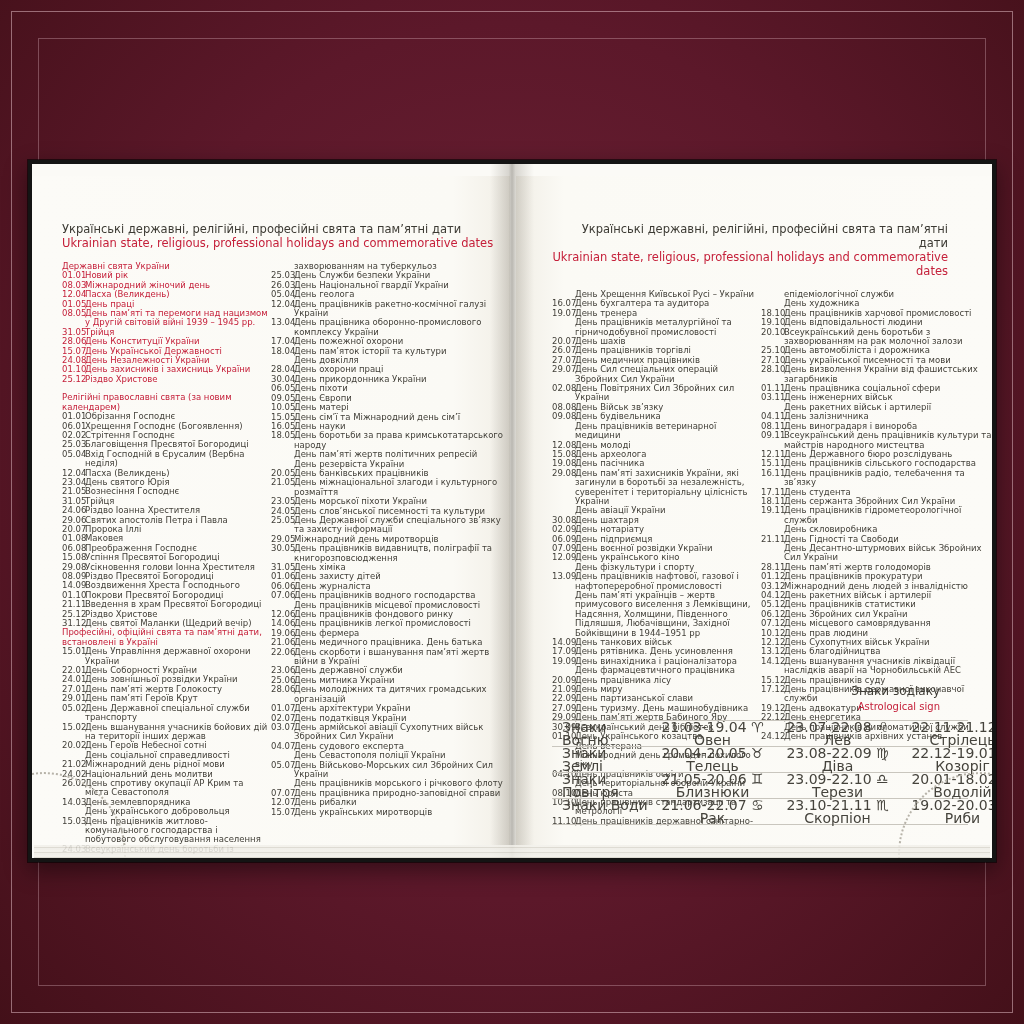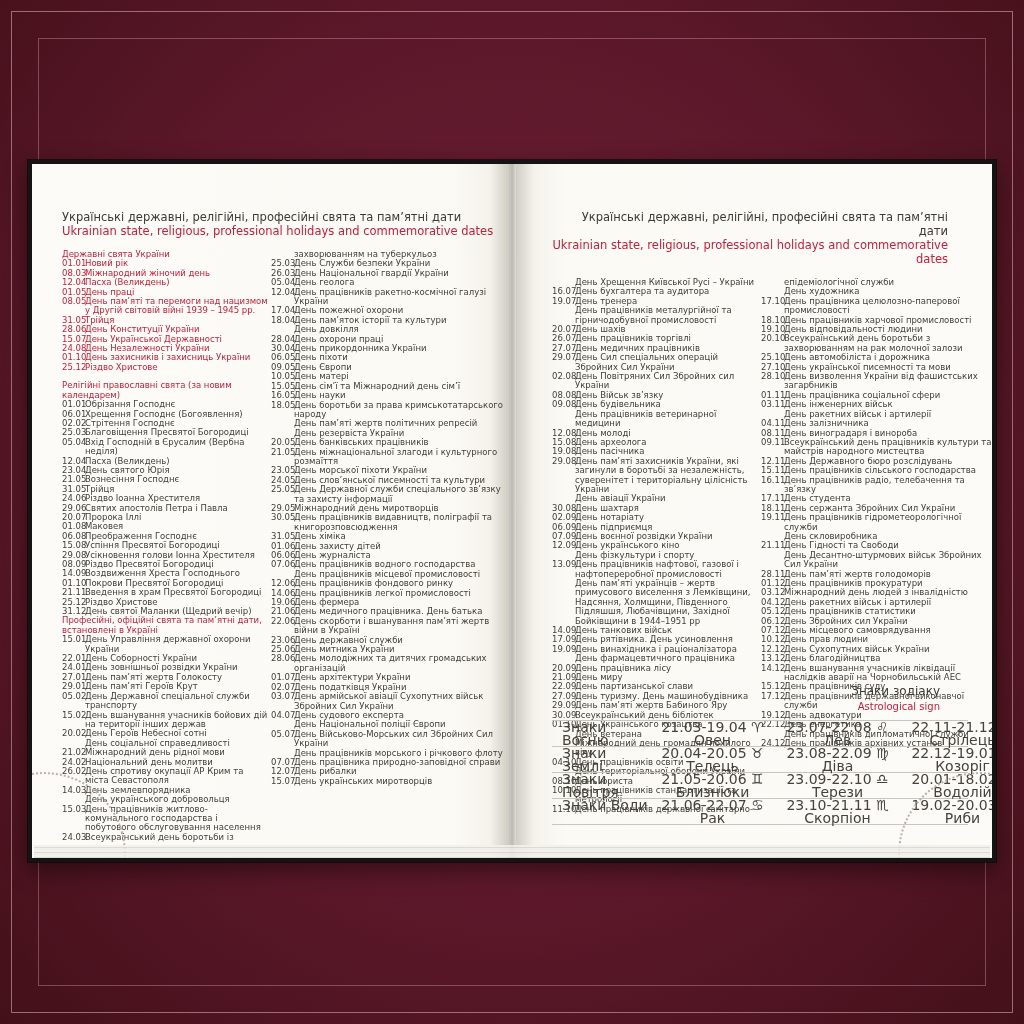--- a/index.html
+++ b/index.html
@@ -20,21 +20,21 @@
   .gutter{
     position:absolute;top:0;bottom:0;left:50%;width:44px;transform:translateX(-50%);
     background:linear-gradient(90deg, rgba(90,84,72,0) 0%, rgba(90,84,72,.22) 42%, rgba(60,55,45,.34) 50%, rgba(90,84,72,.22) 58%, rgba(90,84,72,0) 100%);
   }
   .page-stack{
     position:absolute;left:2px;right:2px;bottom:0;height:13px;
     background:repeating-linear-gradient(180deg,#f2f0ea 0 2px,#d9d6cd 2px 3px,#efede7 3px 5px);
     opacity:.85;
   }
   .page{
-    position:absolute;top:0;bottom:13px;width:478px;box-sizing:border-box;
+    position:absolute;top:12px;bottom:13px;width:478px;box-sizing:border-box;
   }
   .page-left{left:0;padding:46px 4px 0 30px;
     background:linear-gradient(90deg,#fcfbf7 0%,#fbfaf5 88%,#f1eee6 100%);}
   .page-right{left:484px;padding:46px 6px 0 36px;
     background:linear-gradient(270deg,#fcfbf7 0%,#fbfaf5 90%,#f1eee6 100%);}
   .page-header{margin:0 0 12px 0;font-size:11.5px;line-height:14px;color:#3c3a33;}
   .page-right .page-header{text-align:right;padding-right:40px;}
   .title-en{color:var(--red);}
   .cols{display:flex;gap:2px;align-items:flex-start;}
   .col{font-size:8.5px;line-height:9.4px;color:#403e37;}
@@ -289,20 +289,24 @@
           </div>
           <div class="entry">
             <span class="date">05.04</span>
             <span class="txt">День геолога</span>
           </div>
           <div class="entry">
             <span class="date">12.04</span>
             <span class="txt">День працівників ракетно-космічної галузі України</span>
           </div>
           <div class="entry">
+            <span class="date">13.04</span>
+            <span class="txt">День працівника оборонно-промислового комплексу України</span>
+          </div>
+          <div class="entry">
             <span class="date">17.04</span>
             <span class="txt">День пожежної охорони</span>
           </div>
           <div class="entry">
             <span class="date">18.04</span>
             <span class="txt">День пам’яток історії та культури</span>
           </div>
           <div class="entry">
             <span class="date"></span>
             <span class="txt">День довкілля</span>
@@ -438,21 +442,21 @@
           <div class="entry">
             <span class="date">03.07</span>
             <span class="txt">День армійської авіації Сухопутних військ Збройних Сил України</span>
           </div>
           <div class="entry">
             <span class="date">04.07</span>
             <span class="txt">День судового експерта</span>
           </div>
           <div class="entry">
             <span class="date"></span>
-            <span class="txt">День Національної поліції Європи</span>
+            <span class="txt">День Севастополя поліції України</span>
           </div>
           <div class="entry">
             <span class="date">05.07</span>
             <span class="txt">День Військово-Морських сил Збройних Сил України</span>
           </div>
           <div class="entry">
             <span class="date"></span>
             <span class="txt">День працівників морського і річкового флоту</span>
           </div>
           <div class="entry">
@@ -652,24 +656,20 @@
           </div>
         </div>
       <div class="col c2">
           <div class="entry">
             <span class="date"></span>
             <span class="txt">епідеміологічної служби</span>
           </div>
           <div class="entry">
             <span class="date"></span>
             <span class="txt">День художника</span>
-          </div>
-          <div class="entry">
-            <span class="date">17.10</span>
-            <span class="txt">День працівника целюлозно-паперової промисловості</span>
           </div>
           <div class="entry">
             <span class="date">18.10</span>
             <span class="txt">День працівників харчової промисловості</span>
           </div>
           <div class="entry">
             <span class="date">19.10</span>
             <span class="txt">День відповідальності людини</span>
           </div>
           <div class="entry">

